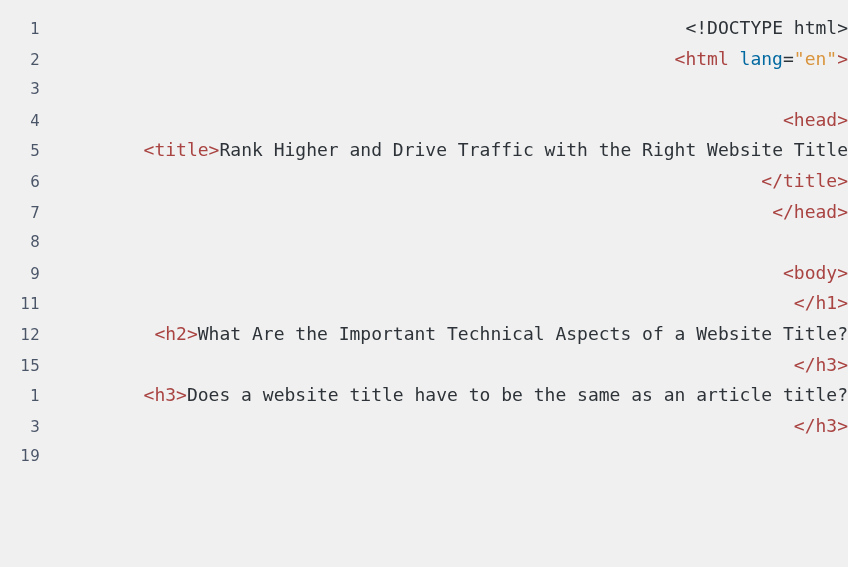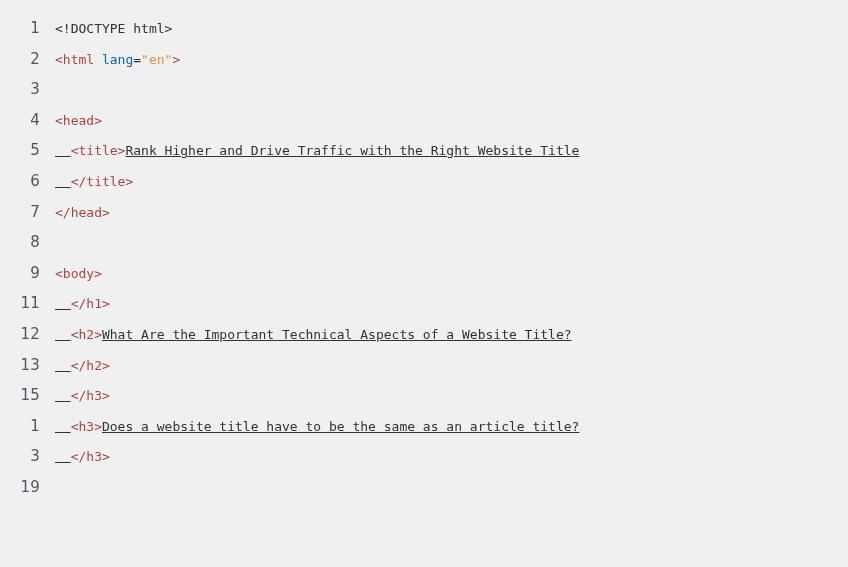--- a/index.html
+++ b/index.html
@@ -41,50 +41,50 @@
     font-size: 15px;
     font-family: "DejaVu Sans", "Liberation Sans", sans-serif;
     letter-spacing: 0.2px;
     user-select: none;
     -webkit-user-select: none;
   }
 
   .line-content {
     flex: 1 1 auto;
     padding-left: 15px;
-    font-size: 13px;
+    font-size: 18px;
     color: #2d3338;
     white-space: pre;
     overflow: hidden;
     letter-spacing: 0px;
+    text-align: right;
   }
 
   
   .tok-doctype { color: #2d3338; }
   .tok-tag     { color: #a94442; }
   .tok-attr    { color: #0369a1; }
   .tok-eq      { color: #2d3338; }
   .tok-value   { color: #d9943c; }
-  .tok-text    { color: #2d3338; text-decoration: underline; }
+  .tok-text    { color: #2d3338; }
 </style>
 </head>
 <body>
 
 <div id="editor">
   <div id="code-lines">
       <div class="code-line"><div class="gutter">1</div><div class="line-content"><span class="tok-doctype">&lt;!DOCTYPE html&gt;</span></div></div>
       <div class="code-line"><div class="gutter">2</div><div class="line-content"><span class="tok-tag">&lt;html </span><span class="tok-attr">lang</span><span class="tok-eq">=</span><span class="tok-value">"en"</span><span class="tok-tag">&gt;</span></div></div>
       <div class="code-line"><div class="gutter">3</div><div class="line-content"></div></div>
       <div class="code-line"><div class="gutter">4</div><div class="line-content"><span class="tok-tag">&lt;head&gt;</span></div></div>
       <div class="code-line"><div class="gutter">5</div><div class="line-content"><span class="tok-text">  </span><span class="tok-tag">&lt;title&gt;</span><span class="tok-text">Rank Higher and Drive Traffic with the Right Website Title</span></div></div>
       <div class="code-line"><div class="gutter">6</div><div class="line-content"><span class="tok-text">  </span><span class="tok-tag">&lt;/title&gt;</span></div></div>
       <div class="code-line"><div class="gutter">7</div><div class="line-content"><span class="tok-tag">&lt;/head&gt;</span></div></div>
       <div class="code-line"><div class="gutter">8</div><div class="line-content"></div></div>
       <div class="code-line"><div class="gutter">9</div><div class="line-content"><span class="tok-tag">&lt;body&gt;</span></div></div>
       <div class="code-line"><div class="gutter">11</div><div class="line-content"><span class="tok-text">  </span><span class="tok-tag">&lt;/h1&gt;</span></div></div>
       <div class="code-line"><div class="gutter">12</div><div class="line-content"><span class="tok-text">  </span><span class="tok-tag">&lt;h2&gt;</span><span class="tok-text">What Are the Important Technical Aspects of a Website Title?</span></div></div>
-      <div class="code-line"><div class="gutter">13</div><div class="line-content"><span class="tok-text">  </span><span class="tok-tag">&lt;/h2&gt;</span></div></div>
       <div class="code-line"><div class="gutter">15</div><div class="line-content"><span class="tok-text">  </span><span class="tok-tag">&lt;/h3&gt;</span></div></div>
       <div class="code-line"><div class="gutter">1</div><div class="line-content"><span class="tok-text">  </span><span class="tok-tag">&lt;h3&gt;</span><span class="tok-text">Does a website title have to be the same as an article title?</span></div></div>
       <div class="code-line"><div class="gutter">3</div><div class="line-content"><span class="tok-text">  </span><span class="tok-tag">&lt;/h3&gt;</span></div></div>
       <div class="code-line"><div class="gutter">19</div><div class="line-content"></div></div>
     </div>
 </div>
 
 </body></html>

